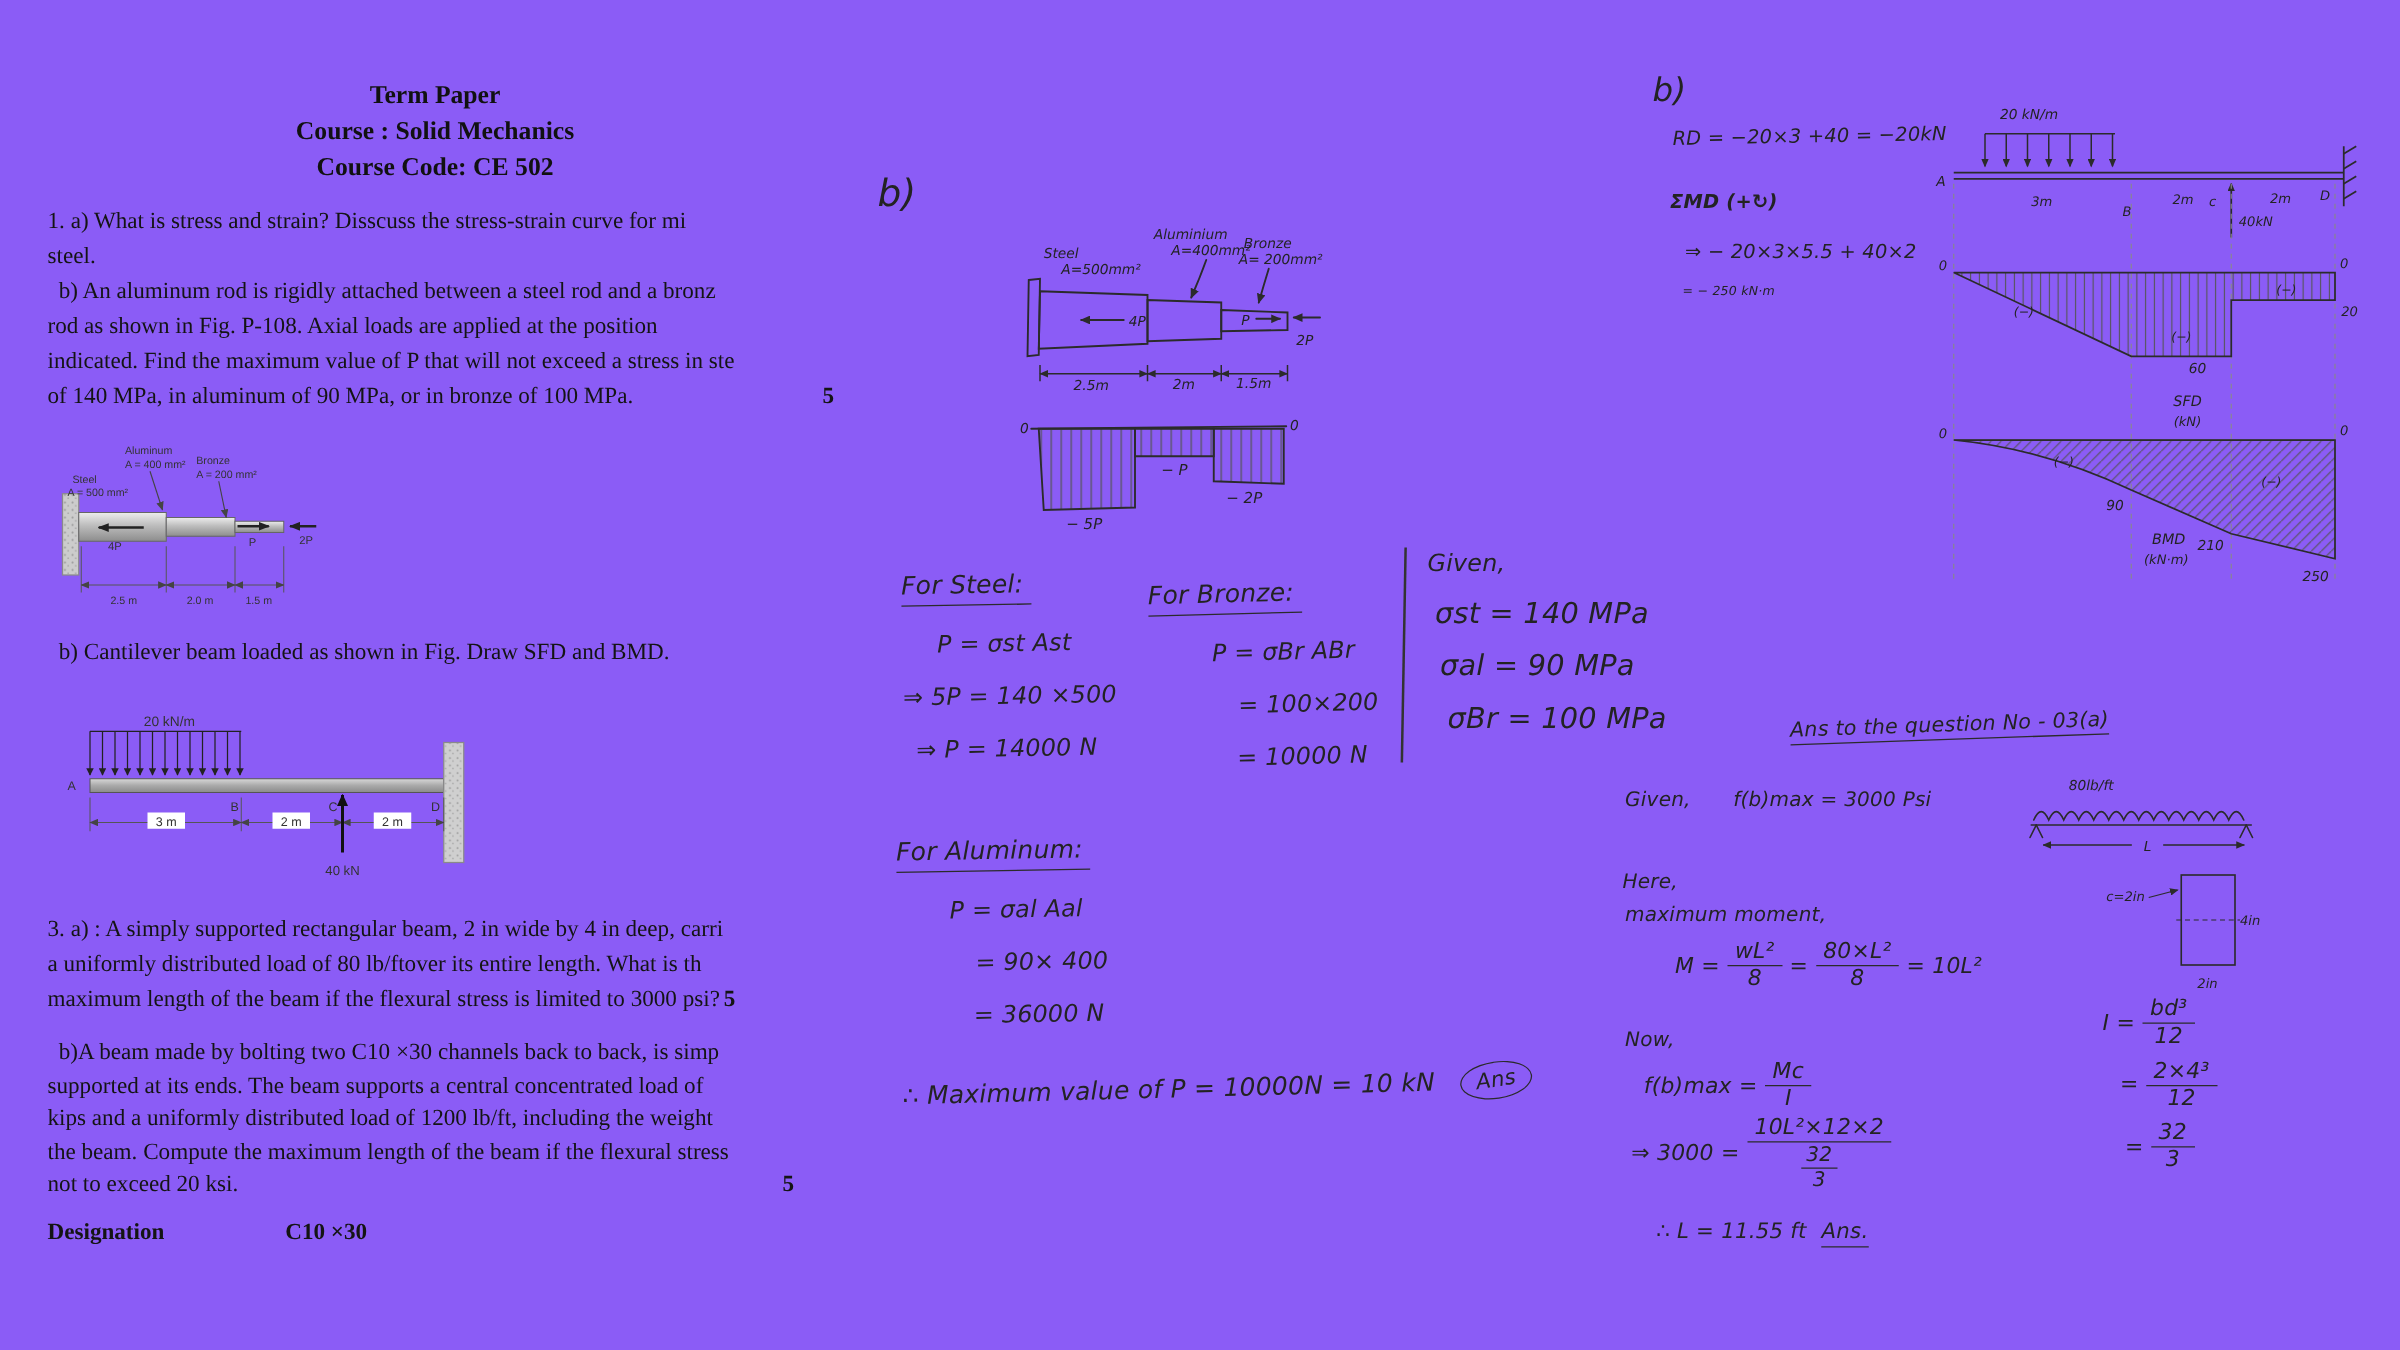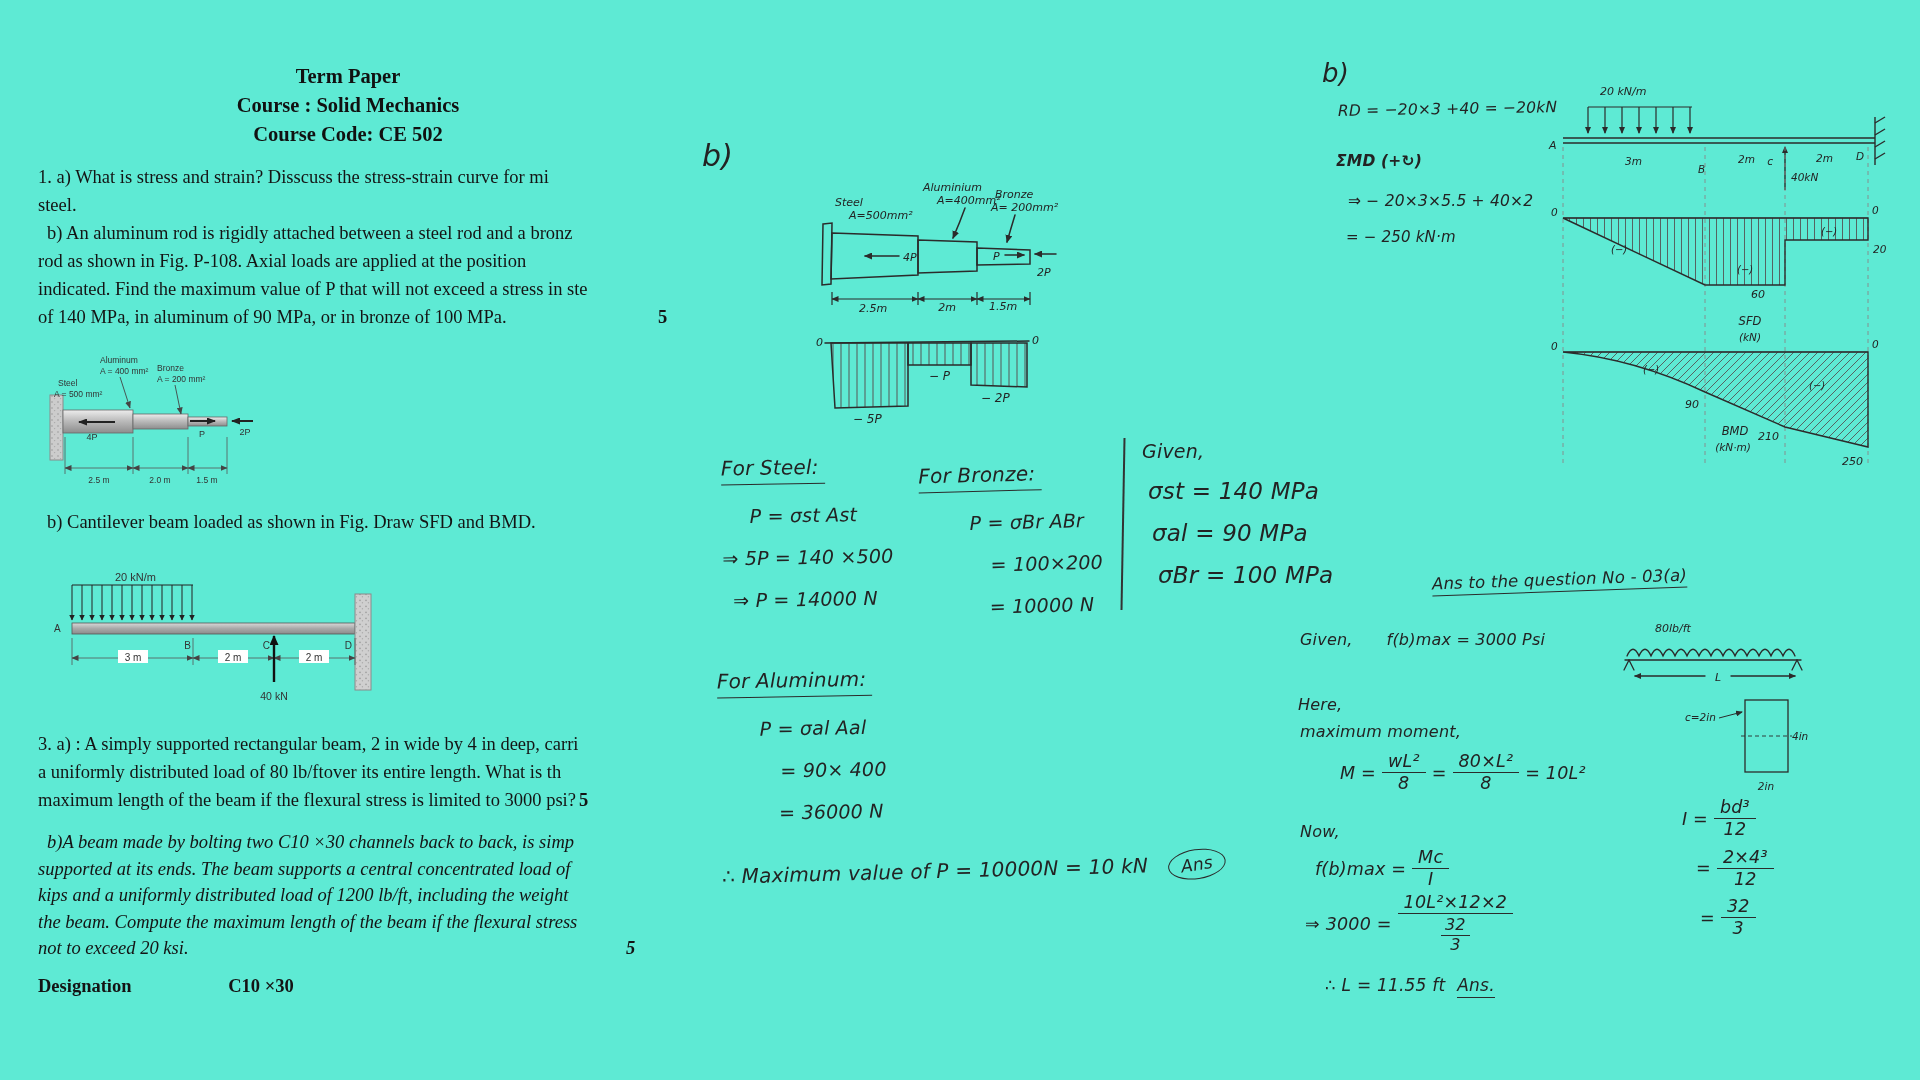--- a/index.html
+++ b/index.html
@@ -1,18 +1,18 @@
 <!DOCTYPE html>
 <html><head>
 <meta charset="utf-8">
 <style>
   * { margin:0; padding:0; box-sizing:border-box; }
   html,body { width:1920px; height:1080px; background:#ffffff; overflow:hidden; }
   .abs { position:absolute; }
-  .canvas { position:relative; width:1920px; height:1080px; background:#5eead4; }
+  .canvas { position:relative; width:1920px; height:1080px; background:#8b5cf6; }
 
   
   .printed { font-family:"Liberation Serif", serif; color:#141414; font-size:18.5px; line-height:28px; white-space:nowrap; }
   .pcol { width:648px; overflow:hidden; }
   .pline { height:28px; position:relative; }
   .pline.lh26 { height:26.5px; }
   .ind { padding-left:9px; }
   .spread { word-spacing:2.1em; }
   .marksabs { position:absolute; font-weight:700; top:0; }
   .marksin { font-weight:700; margin-left:3px; }
@@ -191,21 +191,21 @@
   </svg>
 
   <div class="abs printed pcol" style="left:38px; top:704px;margin-top:26px;">
     <div class="pline">3. a) : A simply supported rectangular beam, 2 in wide by 4 in deep, carri</div>
     <div class="pline">a uniformly distributed load of 80 lb/ftover its entire length. What is th</div>
     <div class="pline">
       <span>maximum length of the beam if the flexural stress is limited to 3000 psi?</span><span class="marksin">5</span>
     </div>
   </div>
 
-  <div class="abs printed pcol" style="left:38px; top:828px;font-style:italic;">
+  <div class="abs printed pcol" style="left:38px; top:828px;">
     <div class="pline lh26 ind">b)A beam made by bolting two C10 ×30 channels back to back, is simp</div>
     <div class="pline lh26">supported at its ends. The beam supports a central concentrated load of</div>
     <div class="pline lh26">kips and a uniformly distributed load of 1200 lb/ft, including the weight</div>
     <div class="pline lh26">the beam. Compute the maximum length of the beam if the flexural stress</div>
     <div class="pline lh26">
       <span>not to exceed 20 ksi.</span>
       <span class="marksabs" style="left:588px;">5</span>
     </div>
   </div>
 
@@ -310,21 +310,21 @@
 
   <div class="abs hw" style="left:722px; top:855px; transform:rotate(-1.5deg); display:flex; align-items:center; gap:20px; font-size:20px;">
     <span>∴ Maximum value of P = 10000N = 10 kN</span>
     <span class="circle-ans" style="font-size:17px;">Ans</span>
   </div>
 
   <div class="abs hw" style="left:1322px; top:58px; font-size:26px;">b)</div>
   <div class="abs hw" style="left:1338px; top:100px; font-size:15.5px; transform:rotate(-1deg);">RD = −20×3 +40 = −20kN</div>
   <div class="abs hw" style="left:1336px; top:152px; font-size:15.5px;font-weight:bold;">ΣMD (+↻)</div>
   <div class="abs hw" style="left:1348px; top:192px; font-size:15.5px;">⇒ − 20×3×5.5 + 40×2</div>
-  <div class="abs hw" style="left:1346px; top:228px; font-size:15px;">= − 250 kN·m</div>
+  <div class="abs hw" style="left:1346px; top:228px; font-size:10px;">= − 250 kN·m</div>
 
   <svg class="abs" style="left:1545px; top:65px;" width="345" height="405" viewBox="0 0 345 405">
     <defs>
       <marker id="mH2" markerWidth="7" markerHeight="6" refX="6" refY="3" orient="auto" markerUnits="userSpaceOnUse">
         <path d="M0,0 L7,3 L0,6 Z" fill="#2b2b2b"></path>
       </marker>
       <pattern id="pHv2" width="7" height="12" patternUnits="userSpaceOnUse">
         <path d="M3.5,0 V12" stroke="#555" stroke-width="0.9"></path>
       </pattern>
       <pattern id="pHd2" width="8" height="8" patternUnits="userSpaceOnUse">

